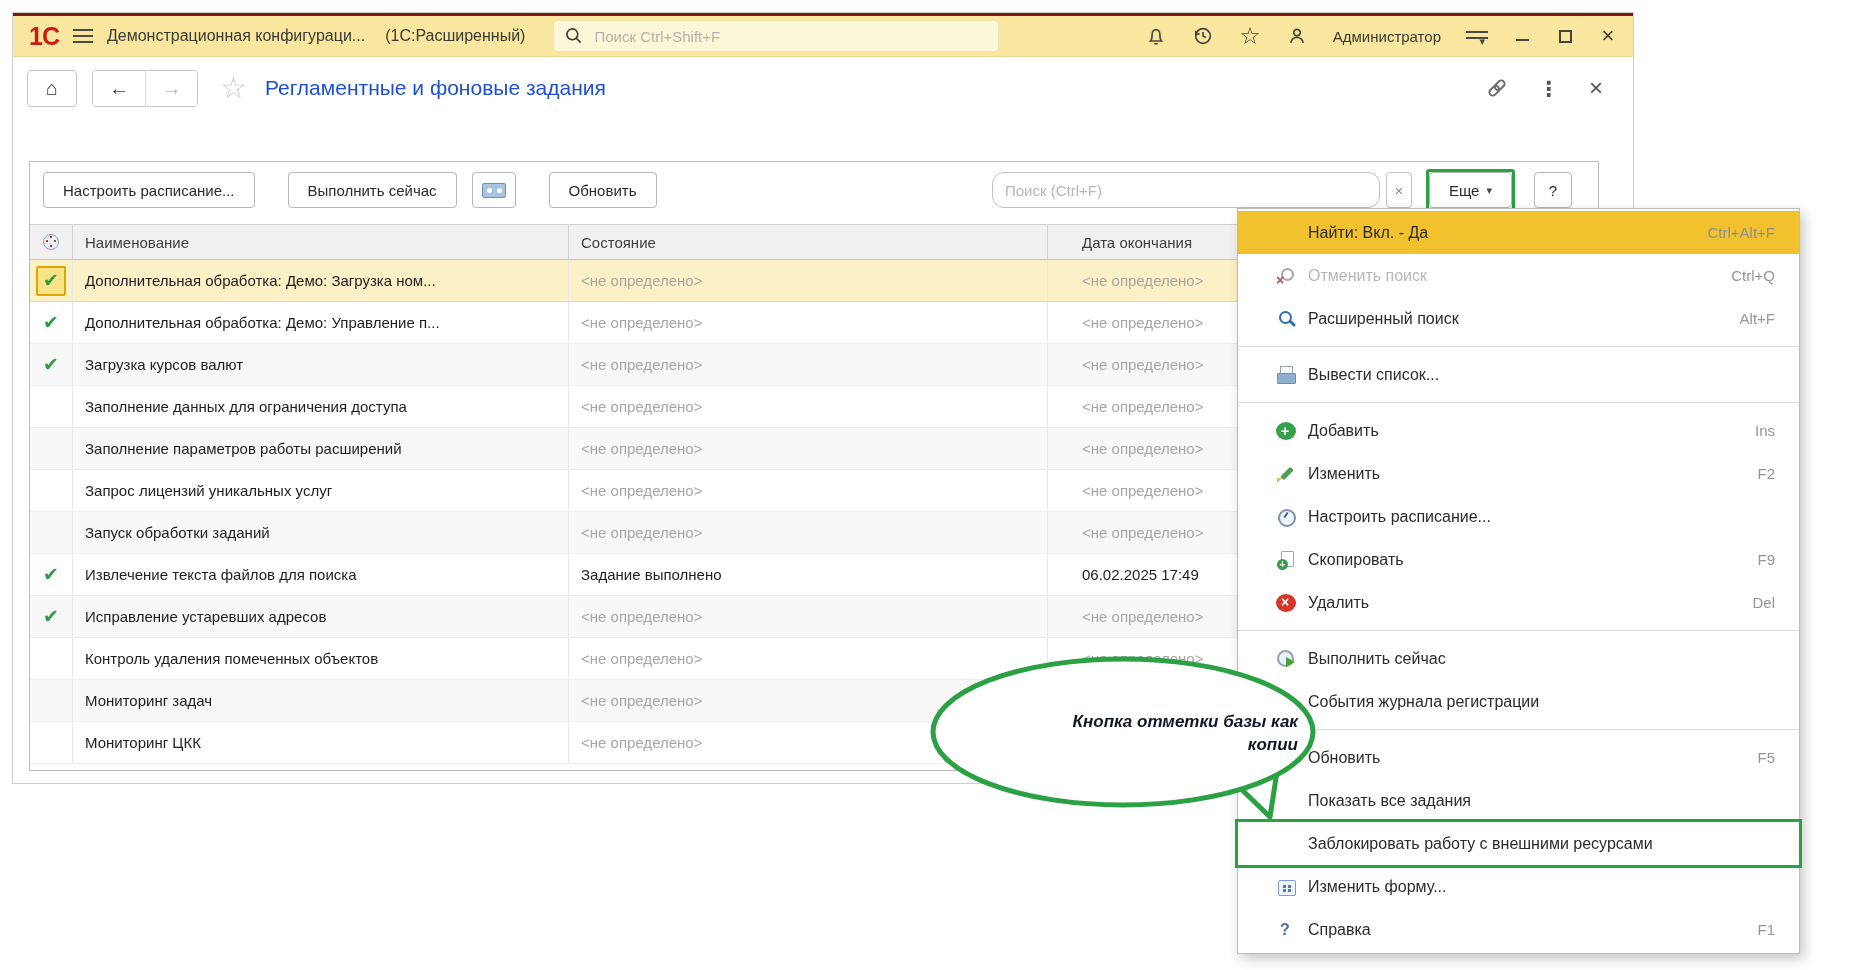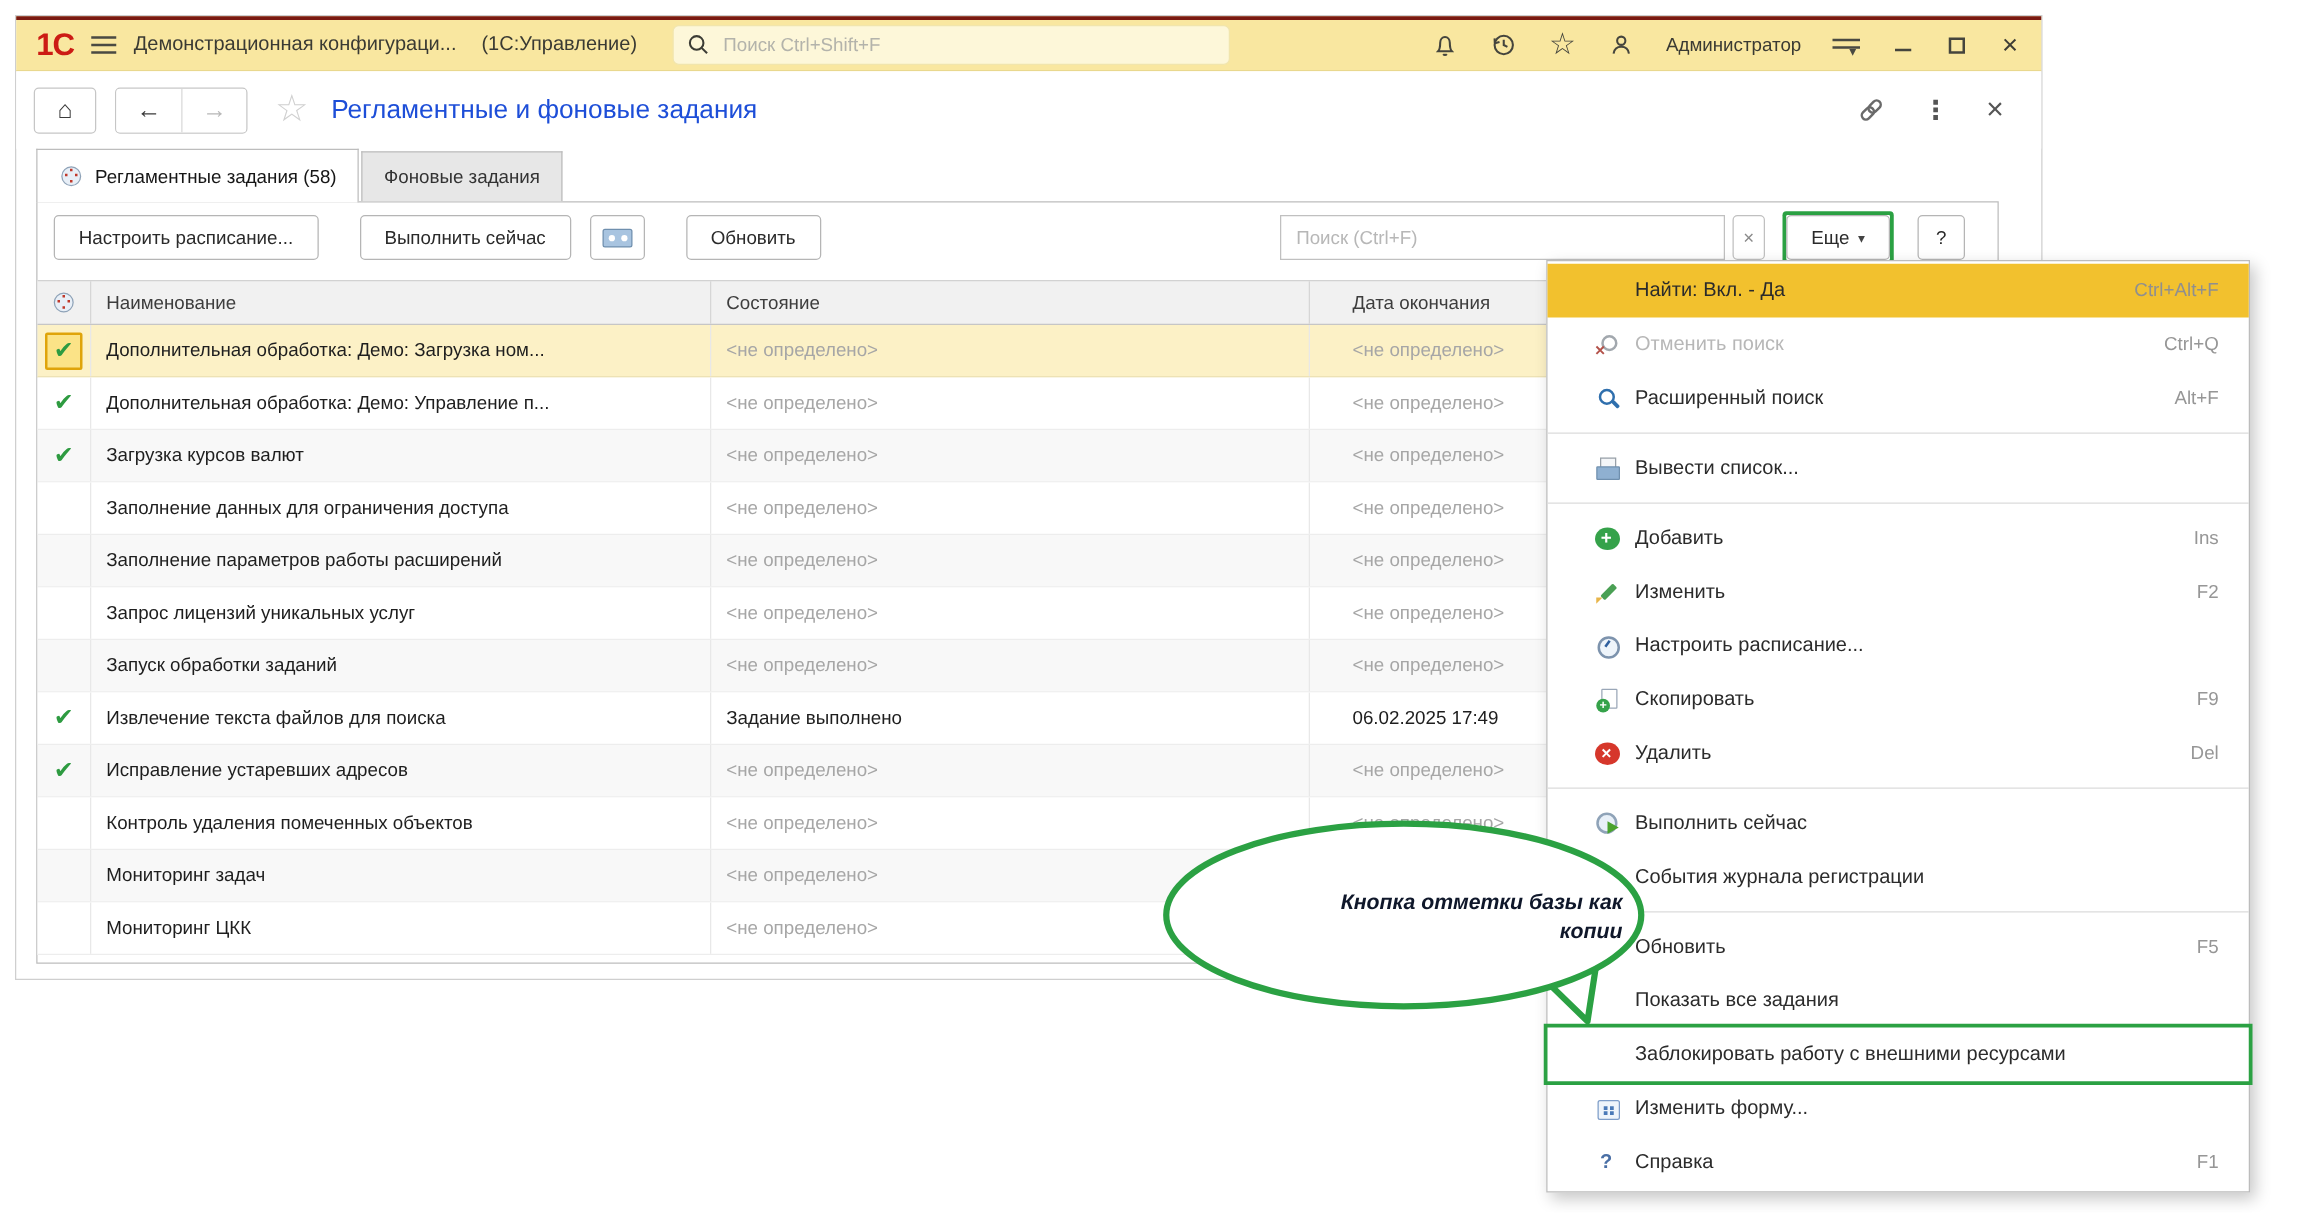--- a/index.html
+++ b/index.html
@@ -66,21 +66,21 @@
 
   
   #toolbar{display:flex;align-items:center;height:36px;margin-top:10px;padding-right:26px;}
   .tbtn{height:36px;background:#fff;border:1px solid #b5b5b5;border-radius:4px;font-size:15px;color:#2a2a2a;
     padding:0 19px;font-family:"Liberation Sans","DejaVu Sans",sans-serif;display:inline-flex;
     align-items:center;justify-content:center;white-space:nowrap;}
   #btn-sched{margin-left:13px;}
   #btn-run{margin-left:33px;}
   #btn-log{margin-left:15px;width:44px;padding:0;}
   #btn-refresh{margin-left:33px;}
-  .tsearch{margin-left:auto;width:356px;height:36px;border:1px solid #c0c0c0;border-radius:0;
+  .tsearch{margin-left:auto;width:388px;height:36px;border:1px solid #c0c0c0;border-radius:12px;
     padding:0 12px;font-size:15px;color:#444;font-family:"Liberation Sans","DejaVu Sans",sans-serif;outline:none;}
   .tsearch::placeholder{color:#b7b7b7;}
   .tclear{margin-left:6px;width:26px;height:36px;background:#fff;border:1px solid #c0c0c0;border-radius:4px;
     color:#8a8a8a;font-size:15px;display:inline-flex;align-items:center;justify-content:center;}
   .more-wrap{margin-left:17px;display:inline-flex;box-shadow:0 0 0 3px #2ba143;border-radius:1px;}
   .more{gap:7px;}
   .caret{font-size:11px;color:#444;}
   .thelp{margin-left:22px;width:38px;padding:0;}
 
   
@@ -181,21 +181,21 @@
 <body>
 
 <div class="stage">
 
   <div id="window">
 
     <div id="titlebar">
       <span class="logo">1С</span>
       <span class="i-burger"></span>
       <span class="tb-title">Демонстрационная конфигураци...</span>
-      <span class="tb-mode">(1С:Управление)</span>
+      <span class="tb-mode">(1С:Расширенный)</span>
       <div class="tb-search">
         <svg width="20" height="20" viewBox="0 0 24 24" fill="none" stroke="#3c3c35" stroke-width="2">
           <circle cx="10" cy="10" r="6.5"></circle>
             <line x1="15" y1="15" x2="20" y2="20"></line>
         </svg>
         <input placeholder="Поиск Ctrl+Shift+F" style="">
       </div>
       <div class="tb-icons">
         <svg width="22" height="22" viewBox="0 0 24 24" fill="none" stroke="#45453d" stroke-width="1.8">
           <path d="M6 17.5 L18 17.5 C16.2 15.5 16.2 12.5 16.2 10 C16.2 7 14.3 5 12 5 C9.7 5 7.8 7 7.8 10 C7.8 12.5 7.8 15.5 6 17.5 Z"></path>
@@ -242,29 +242,20 @@
           <g transform="rotate(-45 10 10)" stroke="#6a6a6a" stroke-width="1.8" fill="none">
             <rect x="1.5" y="7" width="10" height="6" rx="3"></rect>
               <rect x="8.5" y="7" width="10" height="6" rx="3"></rect>
           </g>
         </svg>
         <span class="kebab">⋮</span>
         <span class="nav-close">×</span>
       </div>
     </div>
 
-    <div id="tabs">
-      <div class="tab active">
-        <span class="mi i-jobclock"></span>
-        <span>Регламентные задания (58)</span>
-      </div>
-      <div class="tab inactive">
-        <span>Фоновые задания</span>
-      </div>
-    </div>
 
     <div id="panel">
       <div id="toolbar">
         <button class="tbtn" id="btn-sched">Настроить расписание...</button>
         <button class="tbtn" id="btn-run">Выполнить сейчас</button>
         <button class="tbtn" id="btn-log">
           <span class="i-journal"></span>
         </button>
         <button class="tbtn" id="btn-refresh">Обновить</button>
         <input class="tsearch" placeholder="Поиск (Ctrl+F)" style="">

